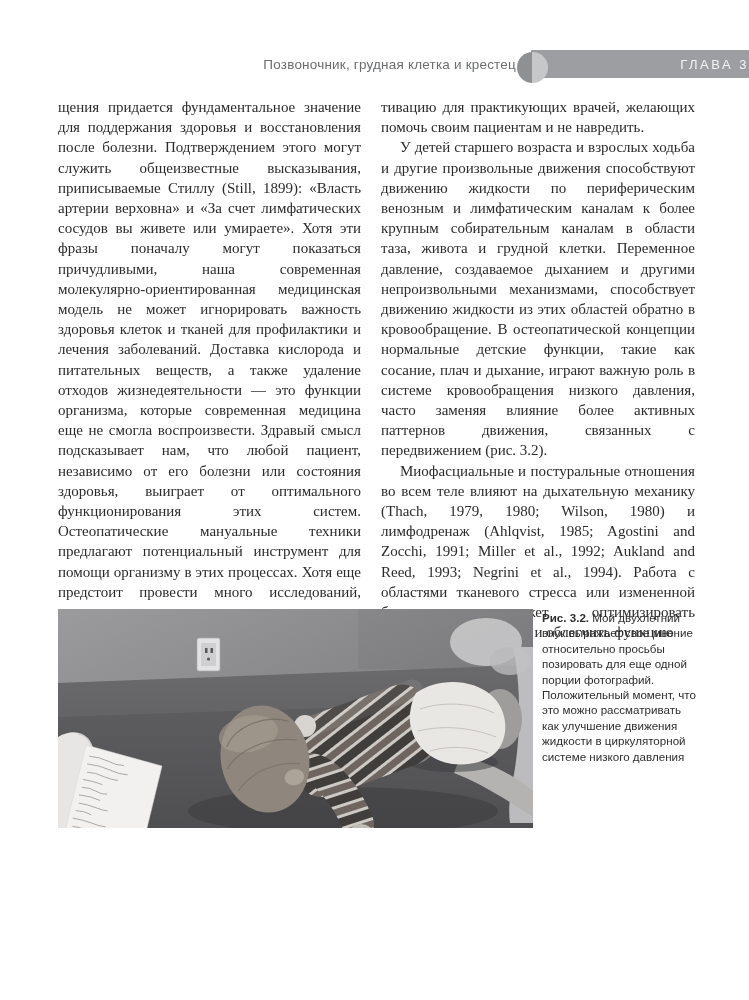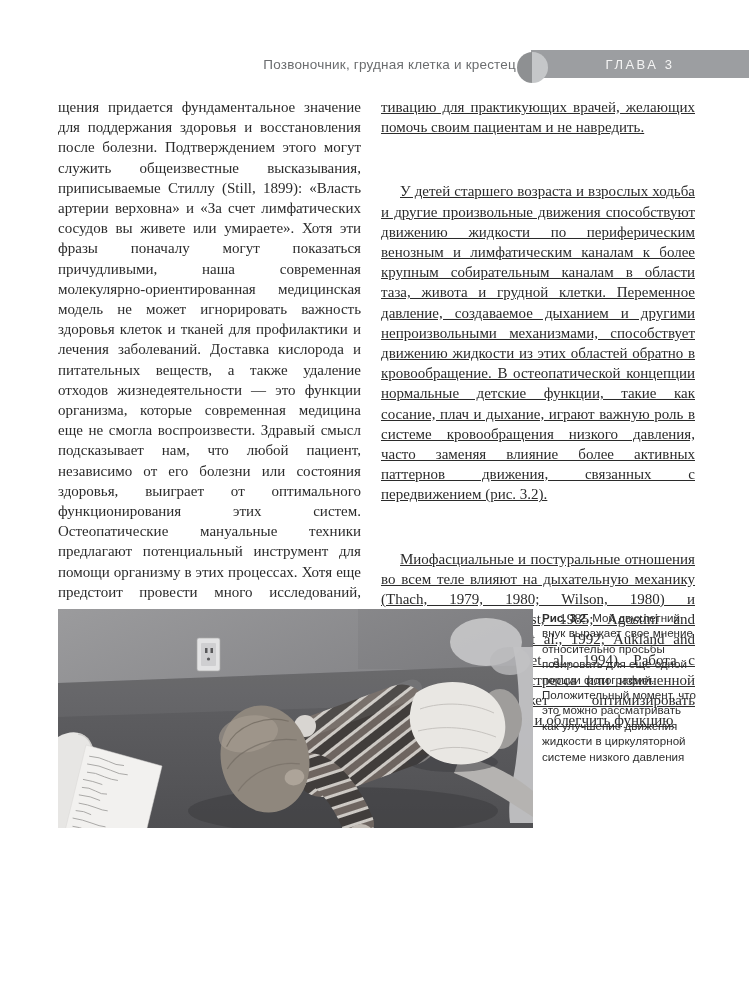--- a/index.html
+++ b/index.html
@@ -22,39 +22,39 @@
   }
   
   .running-title{
     position:absolute;top:57px;right:233px;
     font-family:"Liberation Sans",sans-serif;font-size:13.5px;
     color:var(--running-title-text);white-space:nowrap;letter-spacing:.2px;
   }
   .chapter-bar{
     position:absolute;top:50px;left:531px;width:218px;height:28px;
     background:var(--chapter-bar);
-    display:flex;align-items:center;justify-content:center;
+    display:flex;align-items:center;justify-content:flex-end;
   }
   .chapter-bar span{
     font-family:"Liberation Sans",sans-serif;font-size:13px;
     letter-spacing:2.5px;color:var(--chapter-bar-text);
   }
   .header-circle{
     position:absolute;top:52px;left:517px;width:31px;height:31px;border-radius:50%;
     background:linear-gradient(90deg,var(--header-circle-left) 0 50%,var(--header-circle-right) 50% 100%);
   }
   
   .col{
     position:absolute;top:97px;
     font-size:15px;line-height:20.2px;text-align:justify;
   }
   .col-left{left:58px;width:303px;}
-  .col-right{left:381px;width:314px;text-decoration:underline;}
+  .col-right{left:381px;width:314px;}
   .col p{margin:0;padding:0;}
-  .col p.indent{text-indent:19px;margin-top:44px;}
+  .col p.indent{text-indent:19px;}
   
   .fig-photo{
     position:absolute;left:58px;top:609px;width:475px;height:281px;
     display:block;
   }
   .fig-caption{
     position:absolute;left:542px;top:610px;width:158px;
     font-family:"Liberation Sans",sans-serif;font-size:11.6px;line-height:15.4px;
     color:#2e2e2e;text-align:left;
   }

